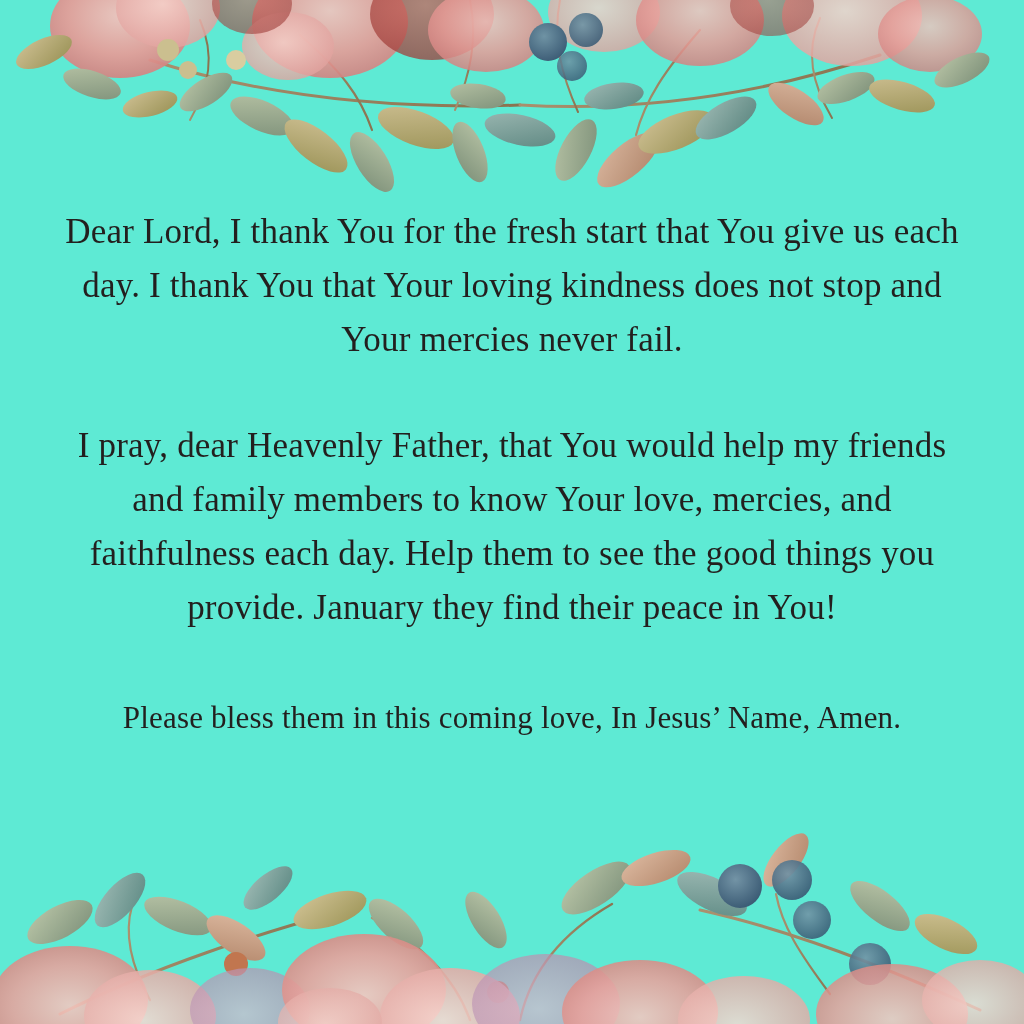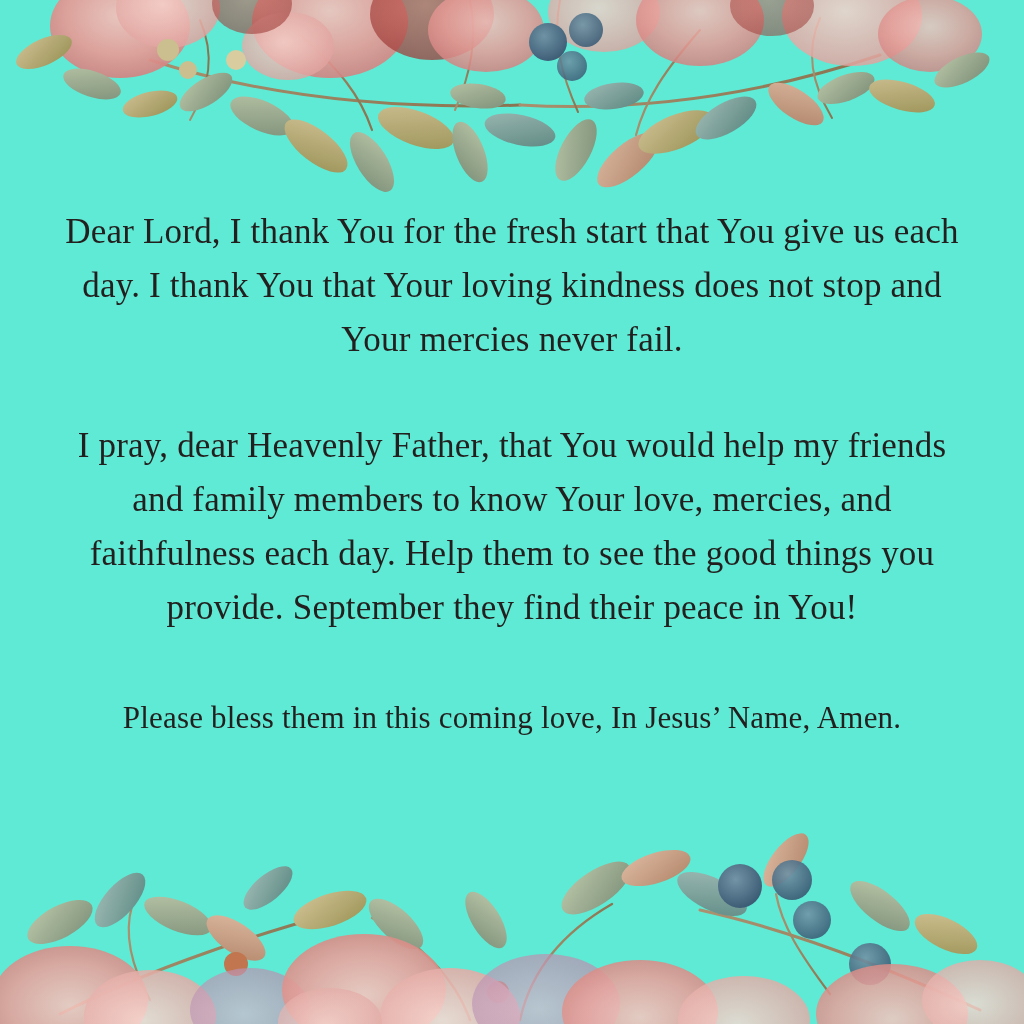--- a/index.html
+++ b/index.html
@@ -156,21 +156,21 @@
         <ellipse cx="962" cy="70" rx="30" ry="13" fill="url(#lf1)" transform="rotate(-26 962 70)"></ellipse>
         <ellipse cx="44" cy="52" rx="30" ry="13" fill="url(#lf2)" transform="rotate(-24 44 52)"></ellipse>
         <ellipse cx="614" cy="96" rx="30" ry="13" fill="url(#lf3)" transform="rotate(-8 614 96)"></ellipse>
         <ellipse cx="478" cy="96" rx="28" ry="12" fill="url(#lf1)" transform="rotate(8 478 96)"></ellipse>
       </g>
     </svg>
   </div>
 
   <div class="content">
     <p class="para">Dear Lord, I thank You for the fresh start that You give us each day. I thank You that Your loving kindness does not stop and Your mercies never fail.</p>
-    <p class="para">I pray, dear Heavenly Father, that You would help my friends and family members to know Your love, mercies, and faithfulness each day. Help them to see the good things you provide. September they find their peace in You!</p>
+    <p class="para">I pray, dear Heavenly Father, that You would help my friends and family members to know Your love, mercies, and faithfulness each day. Help them to see the good things you provide. January they find their peace in You!</p>
     <p class="para last">Please bless them in this coming love, In Jesus’ Name, Amen.</p>
   </div>
 
   <div class="floral floral-bottom">
     <svg viewBox="0 0 1024 210" preserveAspectRatio="none" aria-hidden="true">
       <defs>
         <radialGradient id="bpk1" cx="50%" cy="55%" r="62%">
           <stop offset="0%" stop-color="#f4c7c0"></stop>
           <stop offset="60%" stop-color="#e8a29c"></stop>
           <stop offset="100%" stop-color="#d4857f"></stop>

